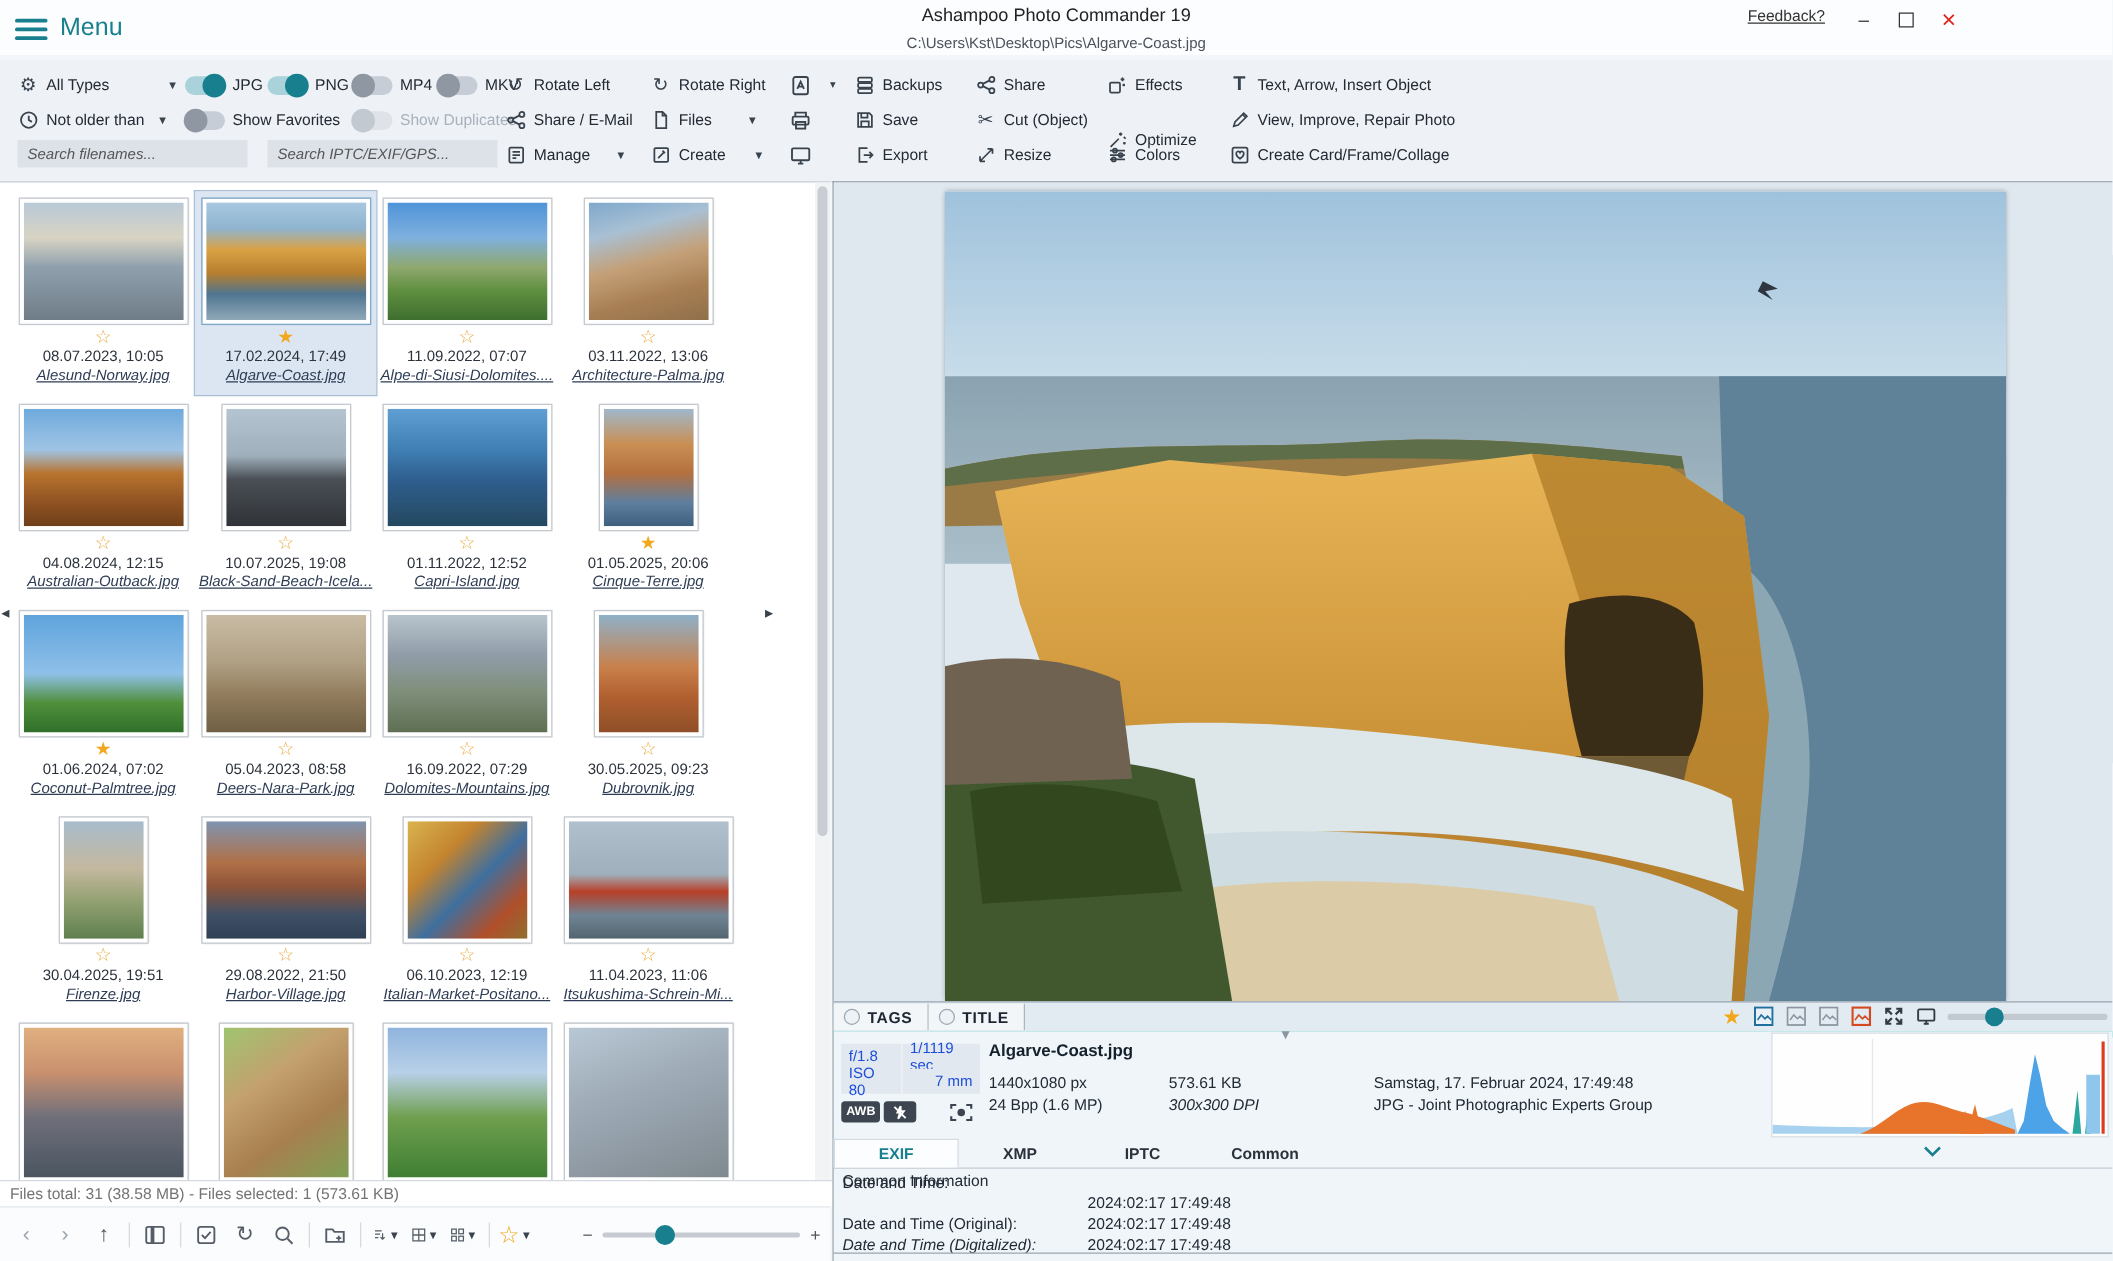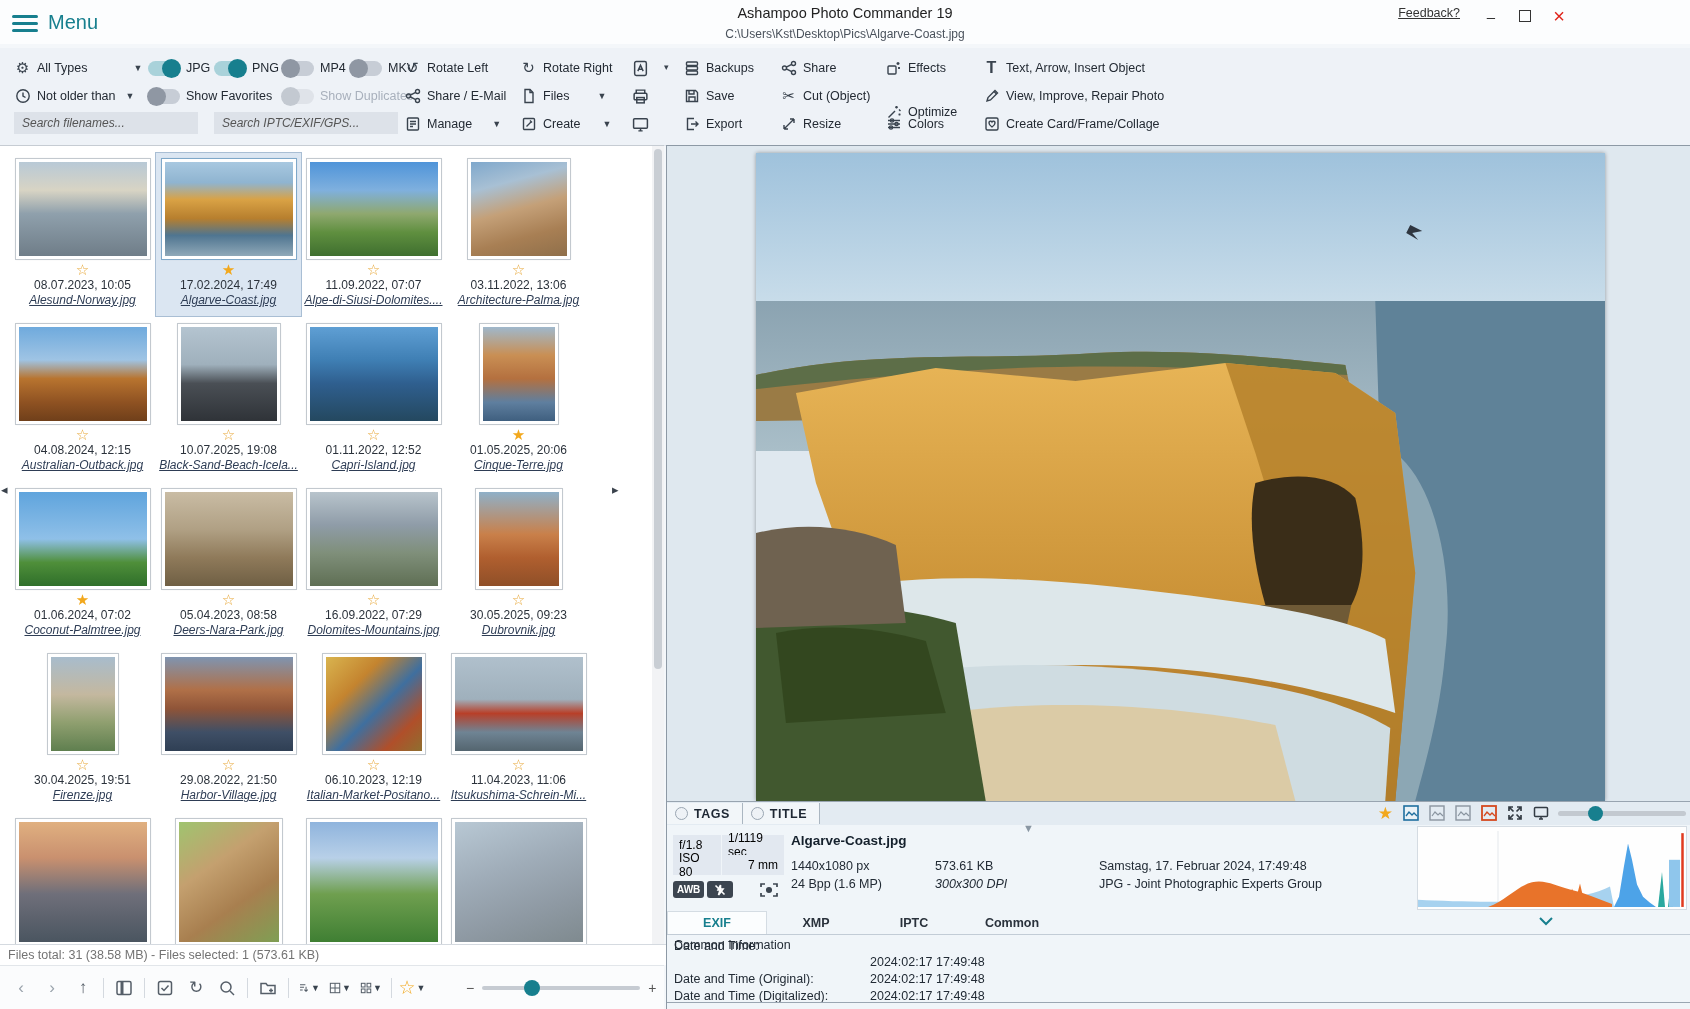--- a/index.html
+++ b/index.html
@@ -98,21 +98,21 @@
   .previewtools{position:absolute;right:4px;top:0;height:22px;display:flex;align-items:center;gap:9px;}
   .pico{width:17px;height:17px;display:flex;align-items:center;justify-content:center;cursor:pointer;}
   .pico svg{width:16px;height:16px;}
   .pstar{color:#f2a81d;font-size:17px;line-height:17px;cursor:pointer;}
   .ptrack{width:128px;height:5px;background:#c3c9d0;border-radius:3px;position:relative;cursor:pointer;}
   .ptrack i{position:absolute;top:-5px;left:30px;width:15px;height:15px;background:#177f8e;border-radius:50%;}
 
   
   .infopanel{position:absolute;top:679px;left:0;right:0;bottom:0;background:#f0f5f9;}
   .collapse-chevron{position:absolute;left:356px;top:-3px;font-size:11px;color:#8a97a3;cursor:pointer;}
-  .qcell{position:absolute;background:#e2e8f0;font-size:12px;color:#000000;display:flex;align-items:center;padding:10px 6px;box-sizing:border-box;height:19px;}
+  .qcell{position:absolute;background:#e2e8f0;font-size:12px;color:#1d4ed8;display:flex;align-items:center;padding:10px 6px;box-sizing:border-box;height:19px;}
   .badge{position:absolute;height:17px;background:#3c4550;color:#fff;border-radius:3px;font-size:10px;font-weight:bold;
          display:flex;align-items:center;justify-content:center;padding:0 4px;cursor:default;}
   .badge svg{width:12px;height:12px;stroke:#fff;fill:none;stroke-width:1.6;}
   .focusico{position:absolute;width:20px;height:16px;}
   .focusico svg{width:20px;height:16px;stroke:#3c4550;fill:none;stroke-width:1.7;}
   .fname{position:absolute;left:124px;top:8px;font-size:13.5px;font-weight:bold;color:#14202c;}
   .frow{position:absolute;font-size:12.5px;color:#222b35;white-space:nowrap;}
   .hist{position:absolute;right:3px;top:1px;width:268px;height:82px;background:#fefefe;border:1px solid #d4dbe2;}
   .etabs{position:absolute;left:0;right:0;top:86px;height:23px;border-bottom:1px solid #c2ccd6;display:flex;align-items:flex-end;}
   .etab{width:98px;text-align:center;font-size:12.5px;font-weight:bold;color:#2a323c;height:22px;line-height:22px;cursor:pointer;}
@@ -719,17 +719,17 @@
             <path d="M2 4l6 6 6-6" fill="none"></path>
           </svg>
       </div>
     </div>
 
     <div class="section">Common Information</div>
     <div class="drow" style="top:114px;">Date and Time:</div>
     <div class="dval" style="top:130px;">2024:02:17 17:49:48</div>
     <div class="drow" style="top:147px;">Date and Time (Original):</div>
     <div class="dval" style="top:147px;">2024:02:17 17:49:48</div>
-    <div class="drow" style="top:164px;">Date and Time (Digitalized):</div>
+    <div class="drow" style="top:164px;font-style:italic;">Date and Time (Digitalized):</div>
     <div class="dval" style="top:164px;">2024:02:17 17:49:48</div>
     <div class="bottomline"></div>
   </div>
 </div>
 
 </body></html>

